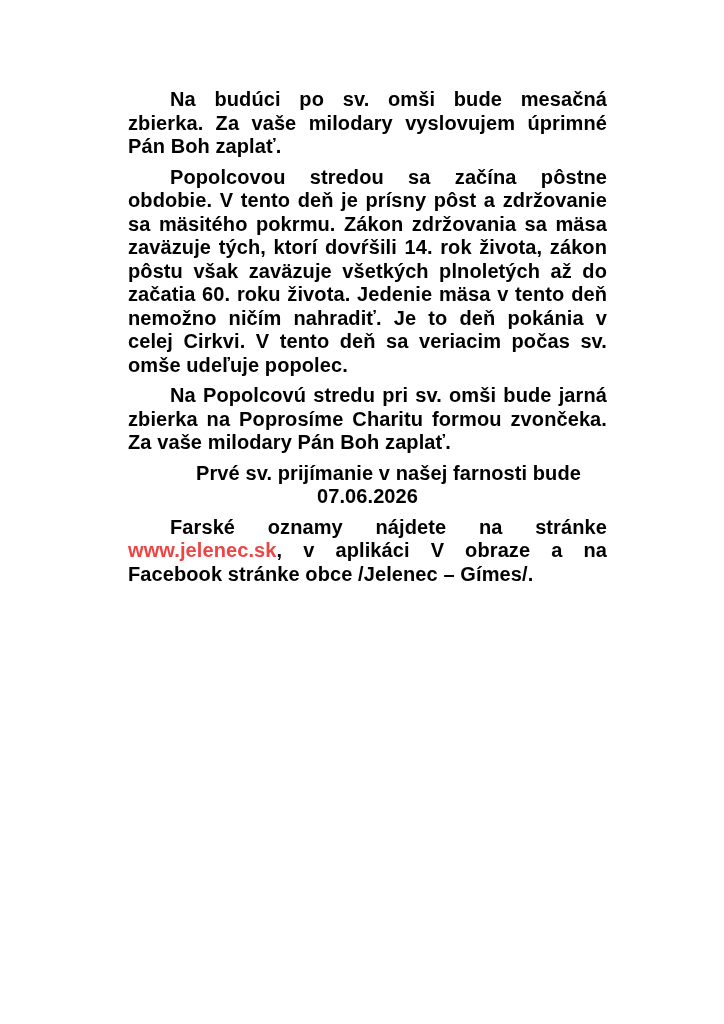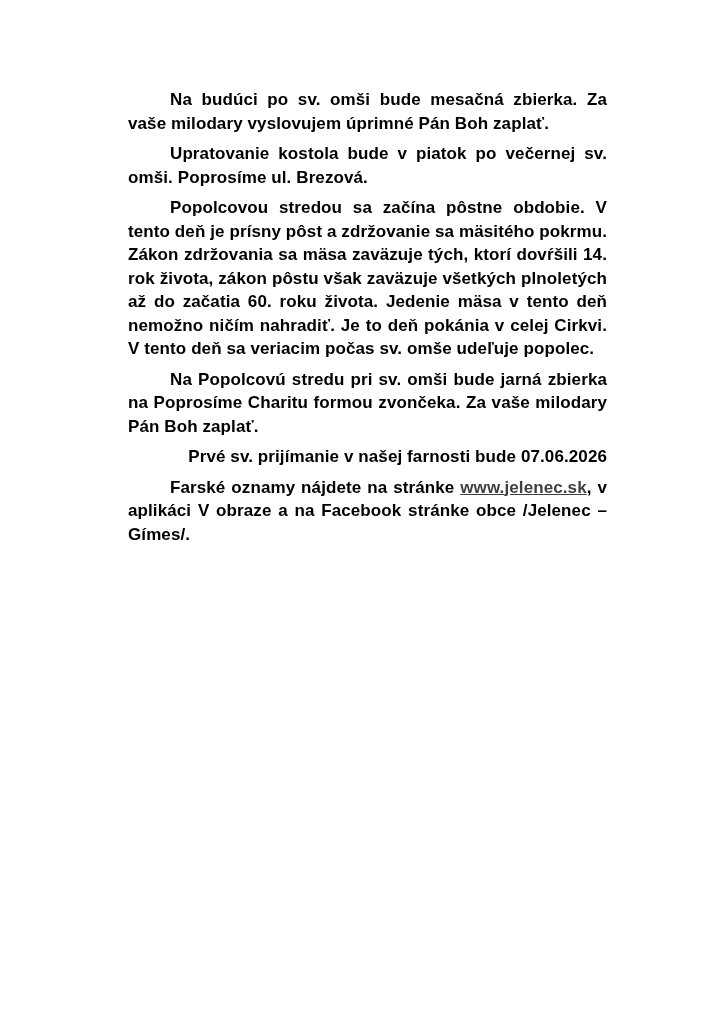--- a/index.html
+++ b/index.html
@@ -17,45 +17,43 @@
   }
   .content {
     position: absolute;
     top: 88px;
     left: 128px;
     width: 479px;
     color: #000000;
   }
   .content p {
     margin: 0 0 7px 0;
-    font-size: 17px;
+    font-size: 20px;
     line-height: 23.5px;
     font-weight: 700;
     text-align: justify;
     text-indent: 42px;
     letter-spacing: 0.1px;
   }
   .content p.no-justify {
-    text-align: right;
+    text-align: center;
   }
   a.doc-link {
-    color: #404040;
-    text-decoration: underline;
+    color: #ef4444;
     cursor: pointer;
   }
 </style>
 </head>
 <body>
 
 <div class="page">
   <div class="content">
 
     <p>Na budúci po sv. omši bude mesačná zbierka. Za vaše milodary vyslovujem úprimné Pán Boh zaplať.</p>
 
-    <p>Upratovanie kostola bude v piatok po večernej sv. omši. Poprosíme ul. Brezová.</p>
 
     <p>Popolcovou stredou sa začína pôstne obdobie. V tento deň je prísny pôst a zdržovanie sa mäsitého pokrmu. Zákon zdržovania sa mäsa zaväzuje tých, ktorí dovŕšili 14. rok života, zákon pôstu však zaväzuje všetkých plnoletých až do začatia 60. roku života. Jedenie mäsa v tento deň nemožno ničím nahradiť. Je to deň pokánia v celej Cirkvi. V tento deň sa veriacim počas sv. omše udeľuje popolec.</p>
 
     <p>Na Popolcovú stredu pri sv. omši bude jarná zbierka na Poprosíme Charitu formou zvončeka. Za vaše milodary Pán Boh zaplať.</p>
 
     <p class="no-justify">Prvé sv. prijímanie v našej farnosti bude 07.06.2026</p>
 
 
     <p>
       <span>Farské oznamy nájdete na stránke </span><a class="doc-link">www.jelenec.sk</a><span>, v aplikáci V obraze a na Facebook stránke obce /Jelenec – Gímes/.</span>

